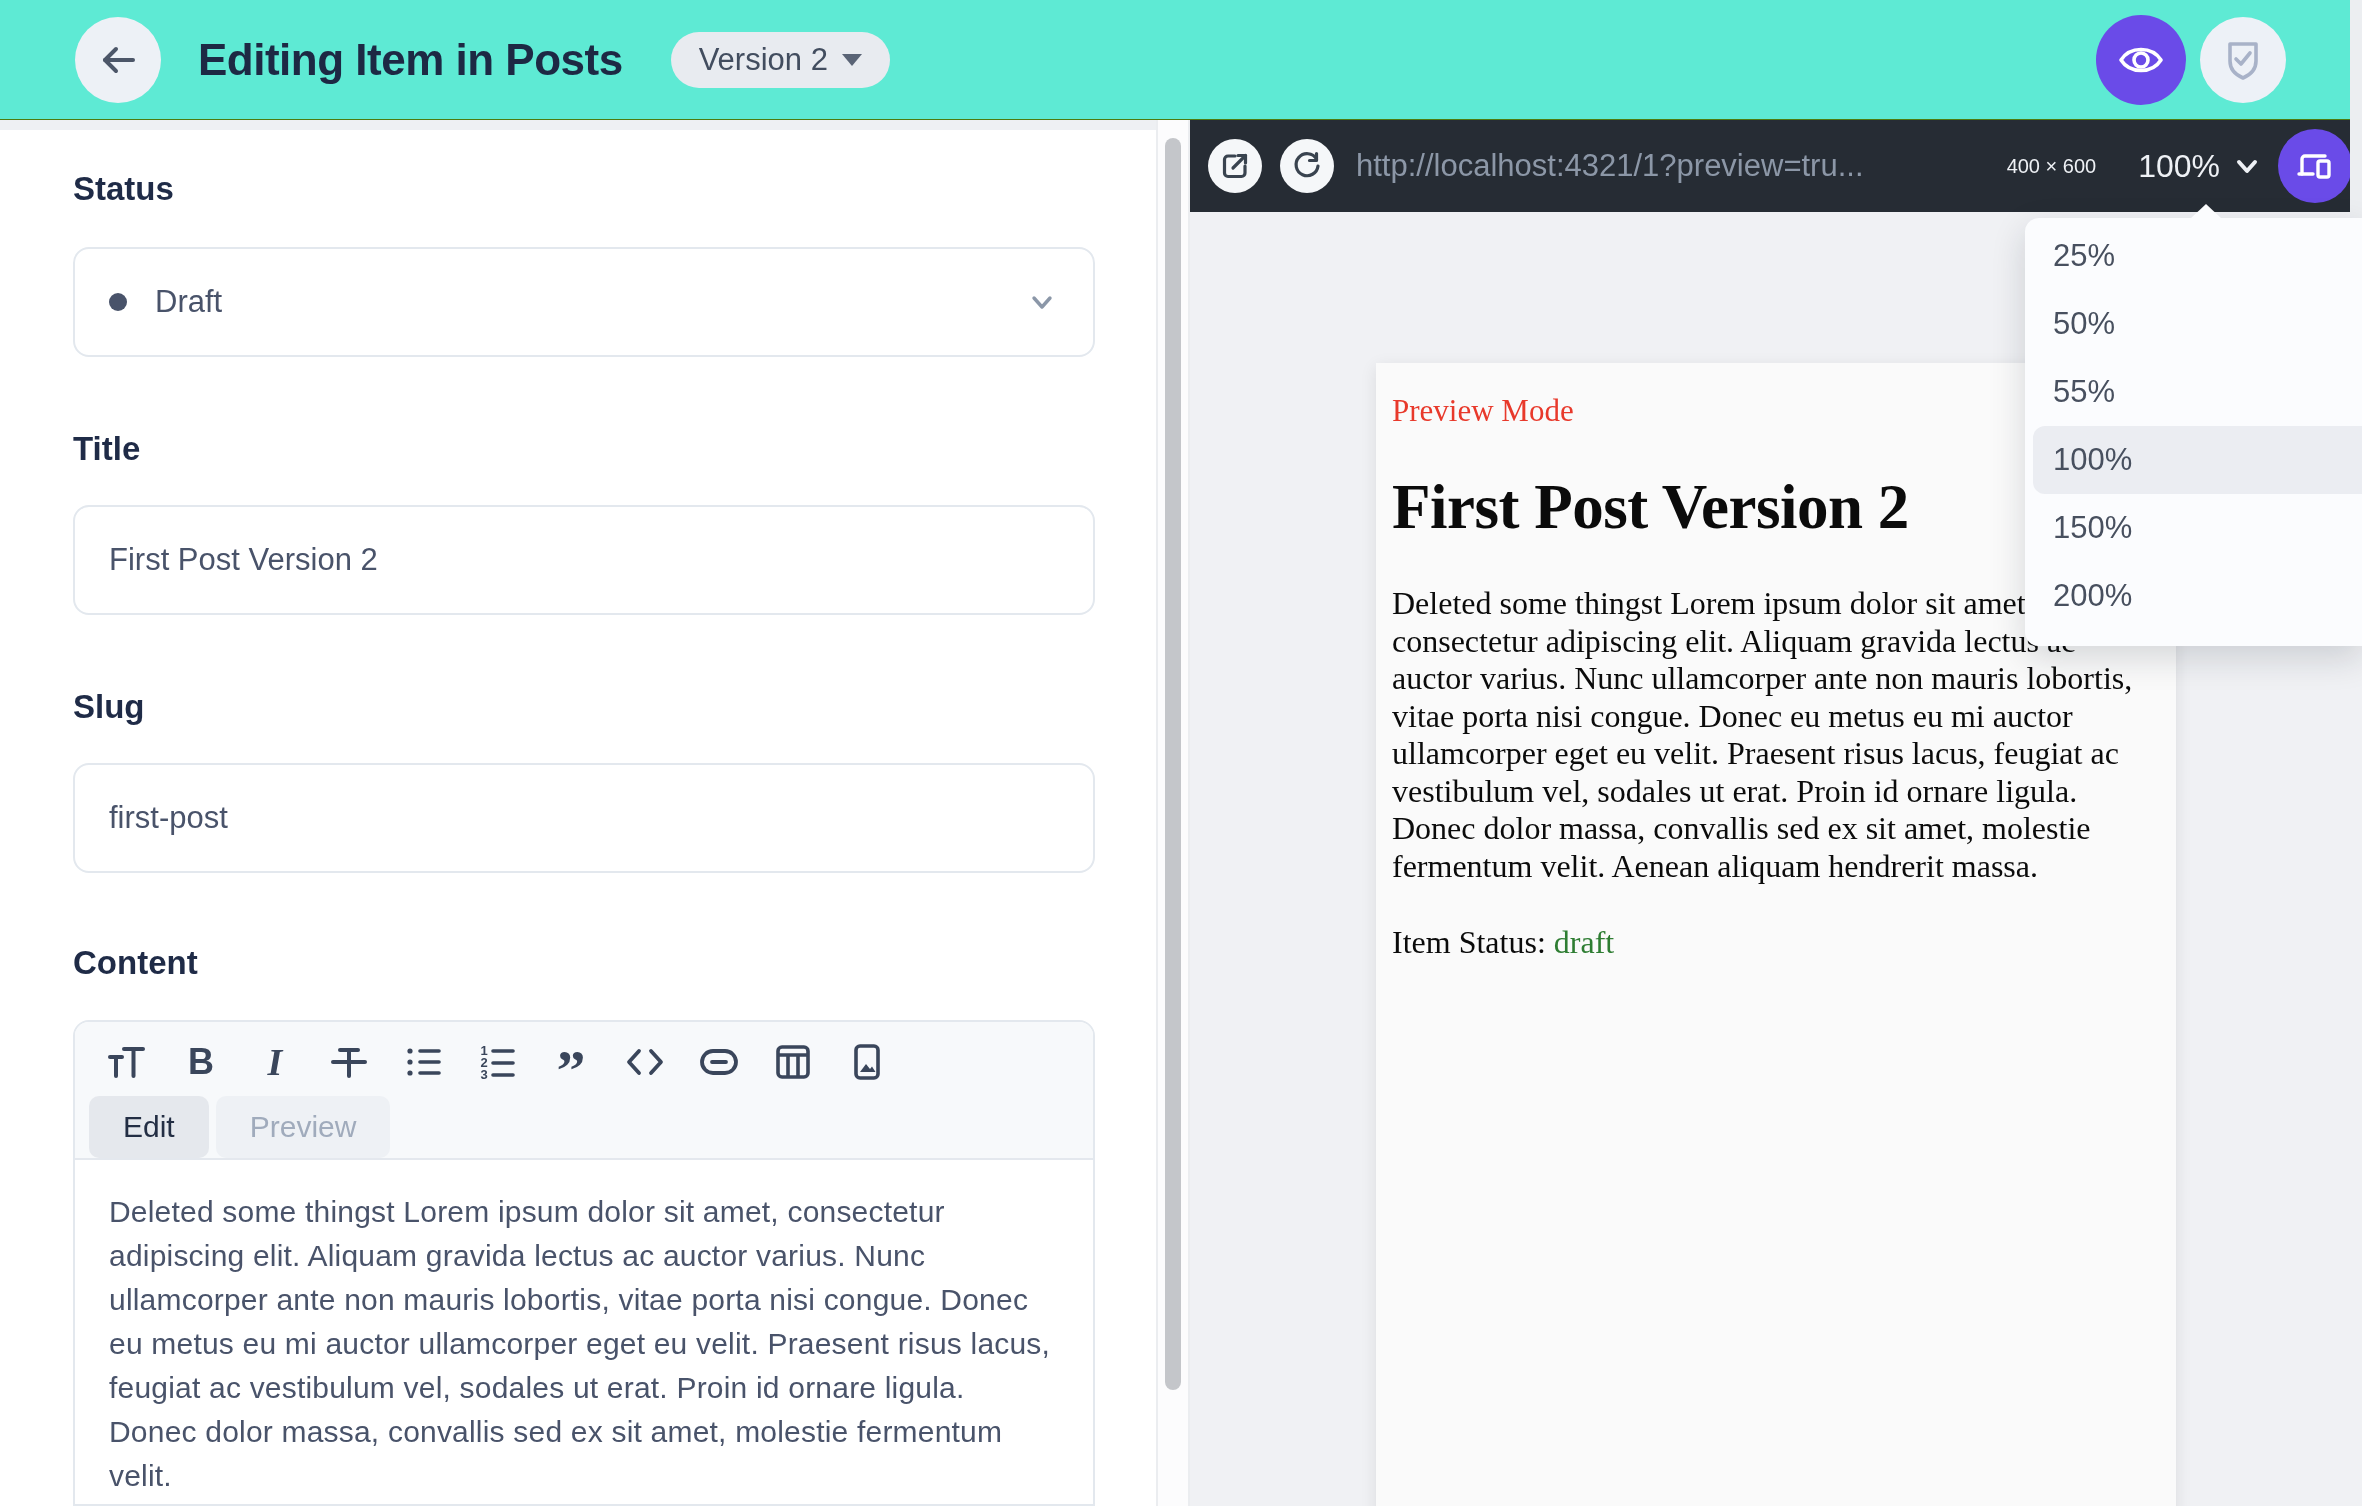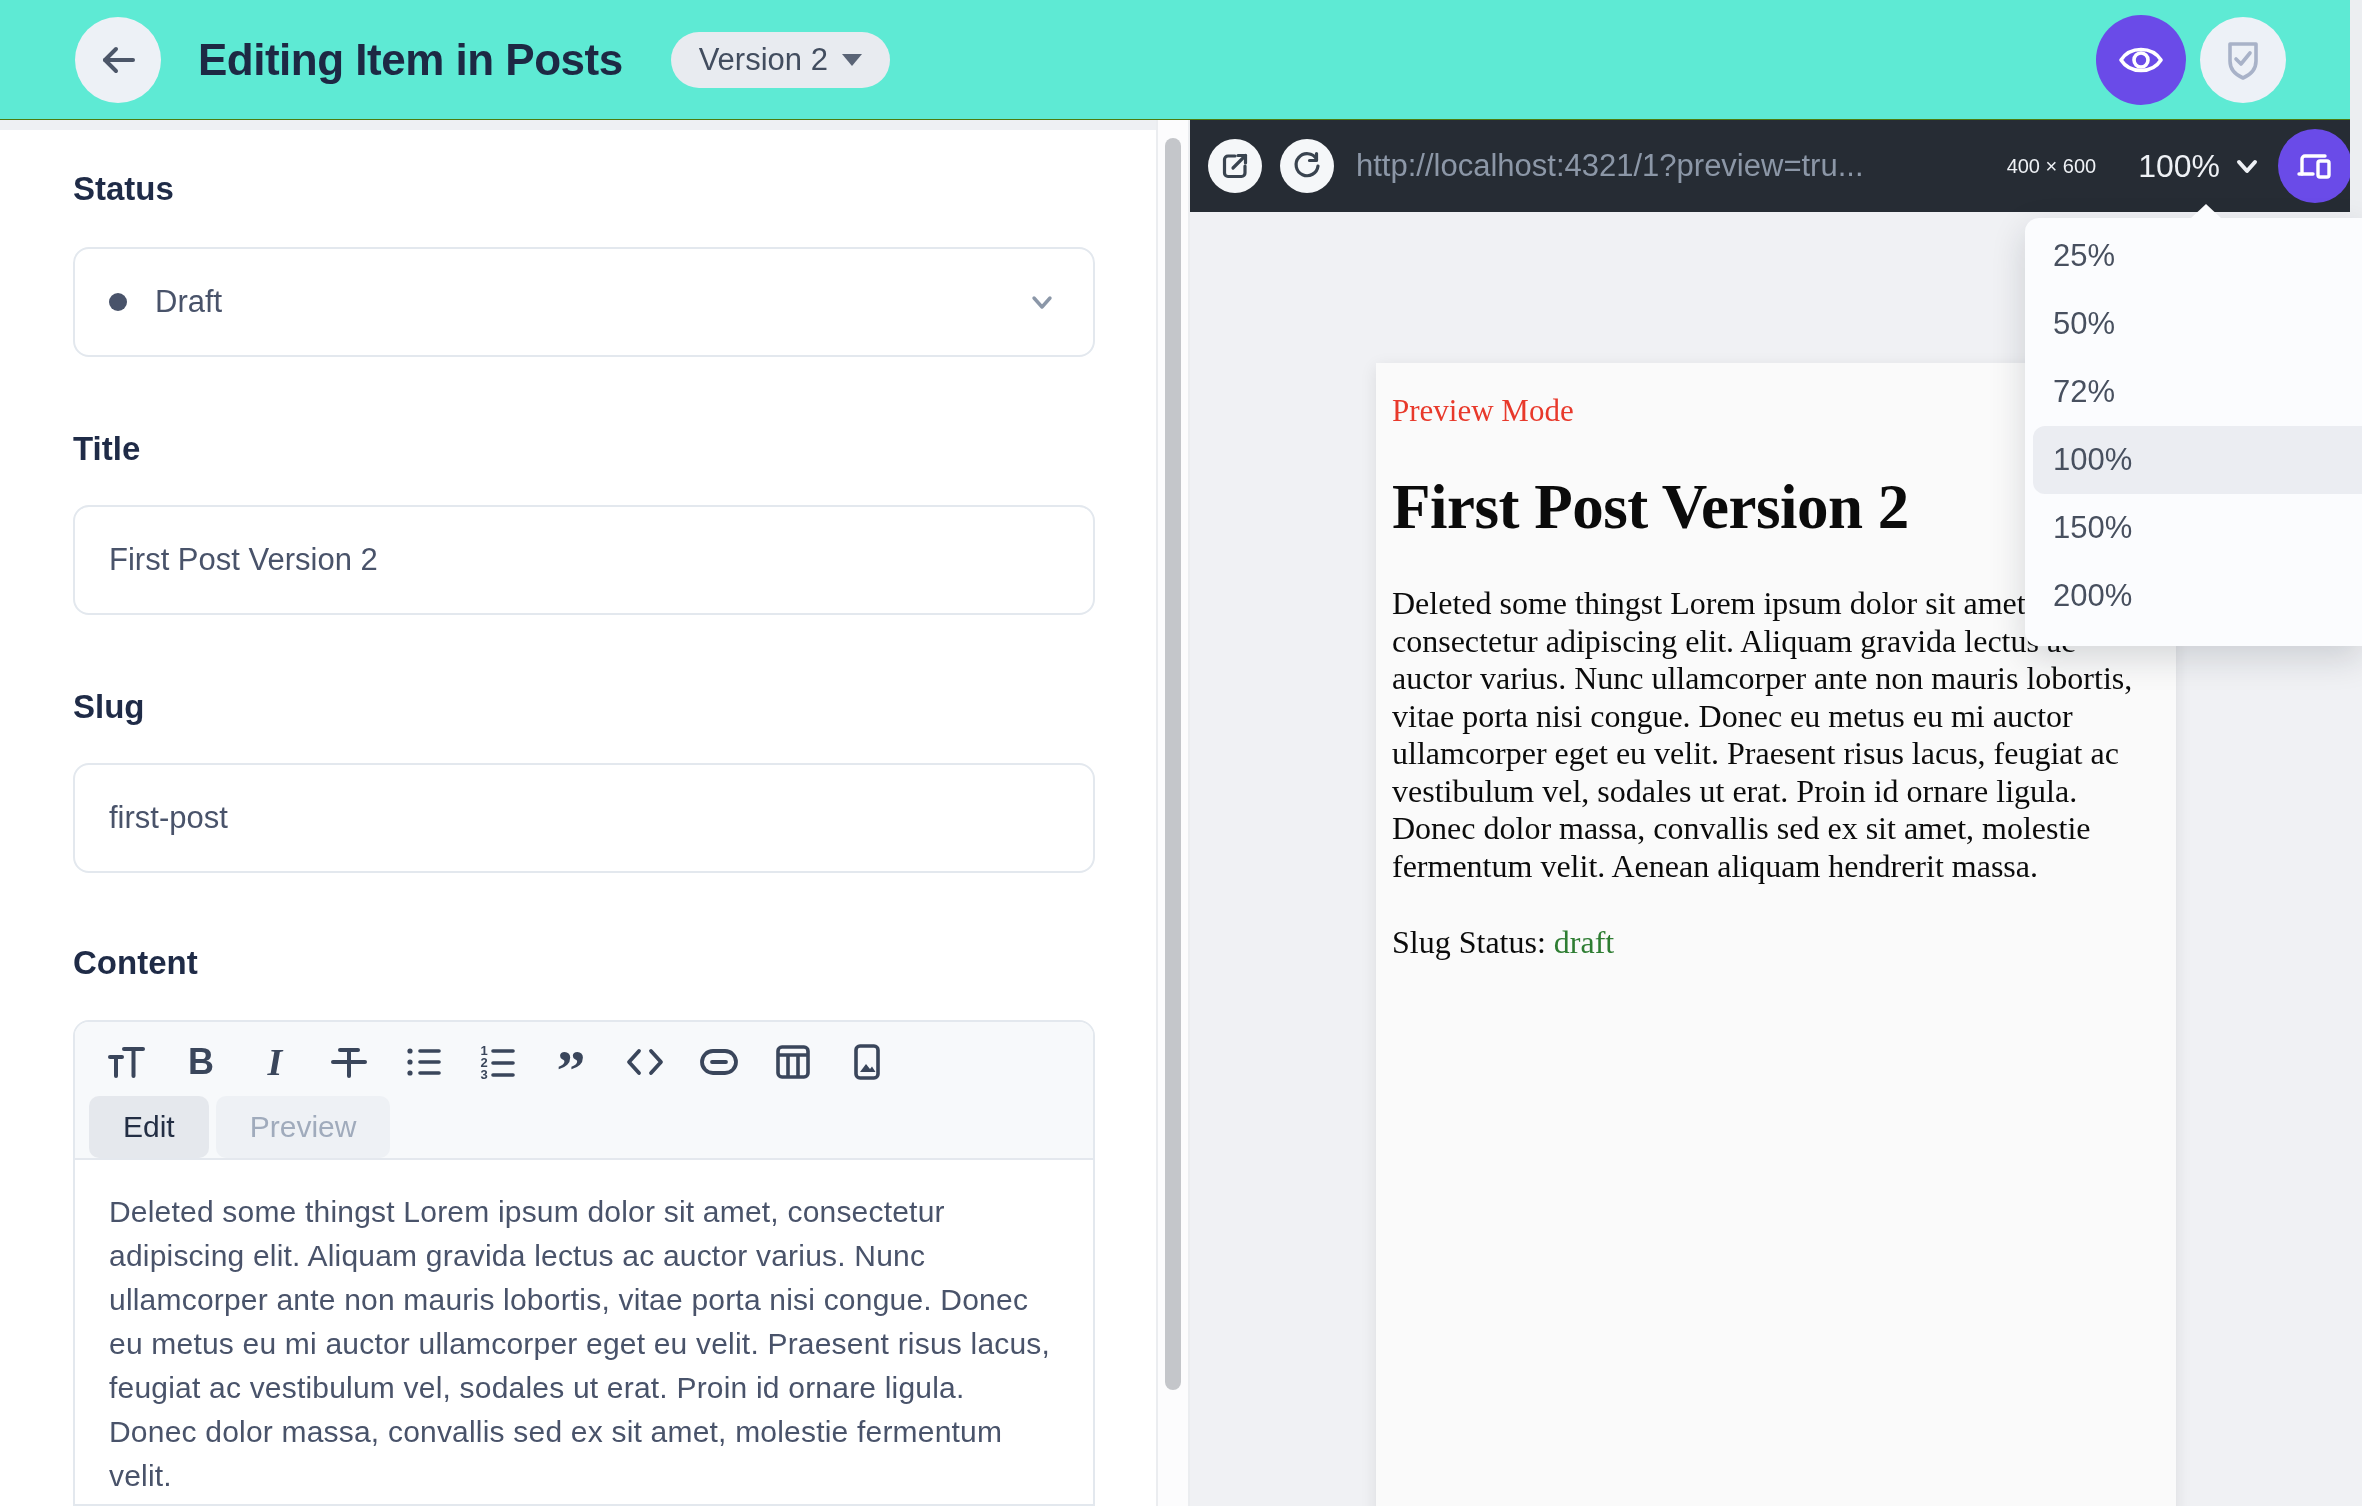--- a/index.html
+++ b/index.html
@@ -315,28 +315,28 @@
         <rect x="23" y="15" width="11" height="16" rx="2"></rect>
       </svg>
     </button>
   </div>
 
   <div class="preview-viewport">
     <article class="preview-card">
       <p class="pv-badge" style="color:#e8392b;">Preview Mode</p>
       <h1 class="pv-heading">First Post Version 2</h1>
       <p class="pv-body">Deleted some thingst Lorem ipsum dolor sit amet, consectetur adipiscing elit. Aliquam gravida lectus ac auctor varius. Nunc ullamcorper ante non mauris lobortis, vitae porta nisi congue. Donec eu metus eu mi auctor ullamcorper eget eu velit. Praesent risus lacus, feugiat ac vestibulum vel, sodales ut erat. Proin id ornare ligula. Donec dolor massa, convallis sed ex sit amet, molestie fermentum velit. Aenean aliquam hendrerit massa.</p>
-      <p class="pv-status"><span>Slug Status: </span><span style="color:#2e7d32;">draft</span></p>
+      <p class="pv-status"><span>Item Status: </span><span style="color:#2e7d32;">draft</span></p>
     </article>
   </div>
 </section>
 
 <div class="edge-gutter"></div>
 
 <div class="zoom-menu">
   <div class="zoom-menu-caret"></div>
   <div class="zoom-item">25%</div>
   <div class="zoom-item">50%</div>
-  <div class="zoom-item">72%</div>
+  <div class="zoom-item">55%</div>
   <div class="zoom-item selected">100%</div>
   <div class="zoom-item">150%</div>
   <div class="zoom-item">200%</div>
 </div>
 
 </body></html>

